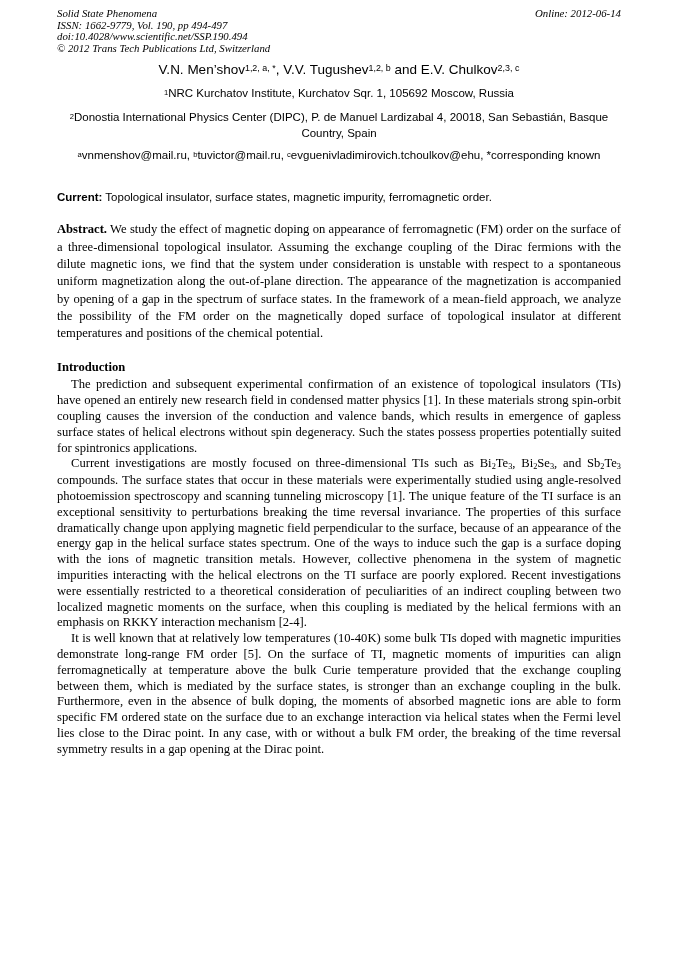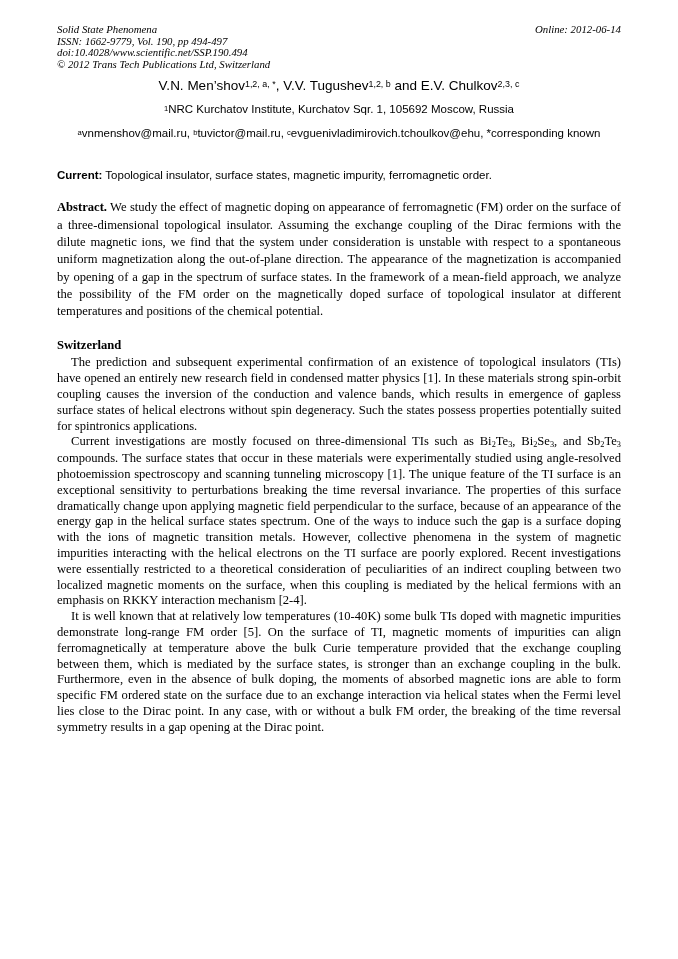--- a/index.html
+++ b/index.html
@@ -1,21 +1,21 @@
 <!DOCTYPE html>
 <html><head>
 <meta charset="utf-8">
 <style>
   html,body{margin:0;padding:0;background:#ffffff;}
   .page{
     position:relative;
     width:678px;height:959px;
     box-sizing:border-box;
     background:#ffffff;
-    padding:24px 57px 0 57px;
+    padding:8px 57px 0 57px;
     font-family:"Liberation Serif","DejaVu Serif",serif;
     color:#000;
     overflow:hidden;
   }
   
   .hdr{display:flex;justify-content:space-between;align-items:flex-start;}
   .hdr-left div, .hdr-right{
     font-family:"Liberation Serif","DejaVu Serif",serif;
     font-style:italic;
     font-size:10.8px;
@@ -96,29 +96,30 @@
       <div>doi:10.4028/www.scientific.net/SSP.190.494</div>
       <div>© 2012 Trans Tech Publications Ltd, Switzerland</div>
     </div>
     <div class="hdr-right">Online: 2012-06-14</div>
   </header>
 
 
   <p class="authors"><span>V.N. Men’shov</span><span class="sup">1,2, a, *</span><span>, V.V. Tugushev</span><span class="sup">1,2, b</span><span> and E.V. Chulkov</span><span class="sup">2,3, c</span></p>
 
   <p class="aff"><span class="sup">1</span><span>NRC Kurchatov Institute, Kurchatov Sqr. 1, 105692 Moscow, Russia</span></p>
+  <p class="aff sp"><span class="sup">2</span><span>Donostia International Physics Center (DIPC), P. de Manuel Lardizabal 4, 20018, San Sebastián, Basque Country, Spain</span></p>
   <p class="aff sp"><span class="sup">a</span><span>vnmenshov@mail.ru, </span><span class="sup">b</span><span>tuvictor@mail.ru, </span><span class="sup">c</span><span>evguenivladimirovich.tchoulkov@ehu, *corresponding known</span></p>
 
   <p class="keywords">
     <span class="kw-label">Current:</span><span> Topological insulator, surface states, magnetic impurity, ferromagnetic order.</span>
   </p>
 
   <p class="abstract">
     <span class="abs-label">Abstract.</span><span> We study the effect of magnetic doping on appearance of ferromagnetic (FM) order on the surface of a three-dimensional topological insulator. Assuming the exchange coupling of the Dirac fermions with the dilute magnetic ions, we find that the system under consideration is unstable with respect to a spontaneous uniform magnetization along the out-of-plane direction. The appearance of the magnetization is accompanied by opening of a gap in the spectrum of surface states. In the framework of a mean-field approach, we analyze the possibility of the FM order on the magnetically doped surface of topological insulator at different temperatures and positions of the chemical potential.</span>
   </p>
 
-  <h2 class="sec">Switzerland</h2>
+  <h2 class="sec">Introduction</h2>
 
   <p class="body-par indent first"><span>The prediction and subsequent experimental confirmation of an existence of topological insulators (TIs) have opened an entirely new research field in condensed matter physics [1]. In these materials strong spin-orbit coupling causes the inversion of the conduction and valence bands, which results in emergence of gapless surface states of helical electrons without spin degeneracy. Such the states possess properties potentially suited for spintronics applications.</span></p>
   <p class="body-par indent"><span>Current investigations are mostly focused on three-dimensional TIs such as Bi</span><span class="sub">2</span><span>Te</span><span class="sub">3</span><span>, Bi</span><span class="sub">2</span><span>Se</span><span class="sub">3</span><span>, and Sb</span><span class="sub">2</span><span>Te</span><span class="sub">3</span><span> compounds. The surface states that occur in these materials were experimentally studied using angle-resolved photoemission spectroscopy and scanning tunneling microscopy [1]. The unique feature of the TI surface is an exceptional sensitivity to perturbations breaking the time reversal invariance. The properties of this surface dramatically change upon applying magnetic field perpendicular to the surface, because of an appearance of the energy gap in the helical surface states spectrum. One of the ways to induce such the gap is a surface doping with the ions of magnetic transition metals. However, collective phenomena in the system of magnetic impurities interacting with the helical electrons on the TI surface are poorly explored. Recent investigations were essentially restricted to a theoretical consideration of peculiarities of an indirect coupling between two localized magnetic moments on the surface, when this coupling is mediated by the helical fermions with an emphasis on RKKY interaction mechanism [2-4].</span></p>
   <p class="body-par indent"><span>It is well known that at relatively low temperatures (10-40K) some bulk TIs doped with magnetic impurities demonstrate long-range FM order [5]. On the surface of TI, magnetic moments of impurities can align ferromagnetically at temperature above the bulk Curie temperature provided that the exchange coupling between them, which is mediated by the surface states, is stronger than an exchange coupling in the bulk. Furthermore, even in the absence of bulk doping, the moments of absorbed magnetic ions are able to form specific FM ordered state on the surface due to an exchange interaction via helical states when the Fermi level lies close to the Dirac point. In any case, with or without a bulk FM order, the breaking of the time reversal symmetry results in a gap opening at the Dirac point.</span></p>
 
 </div>
 
 </body></html>

